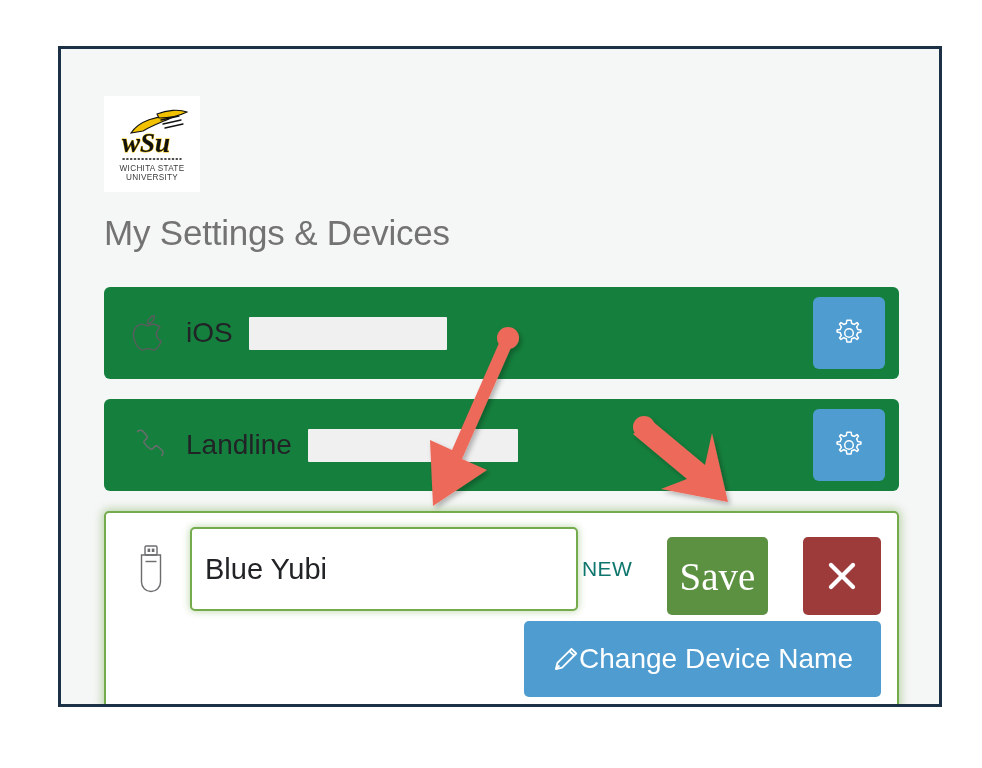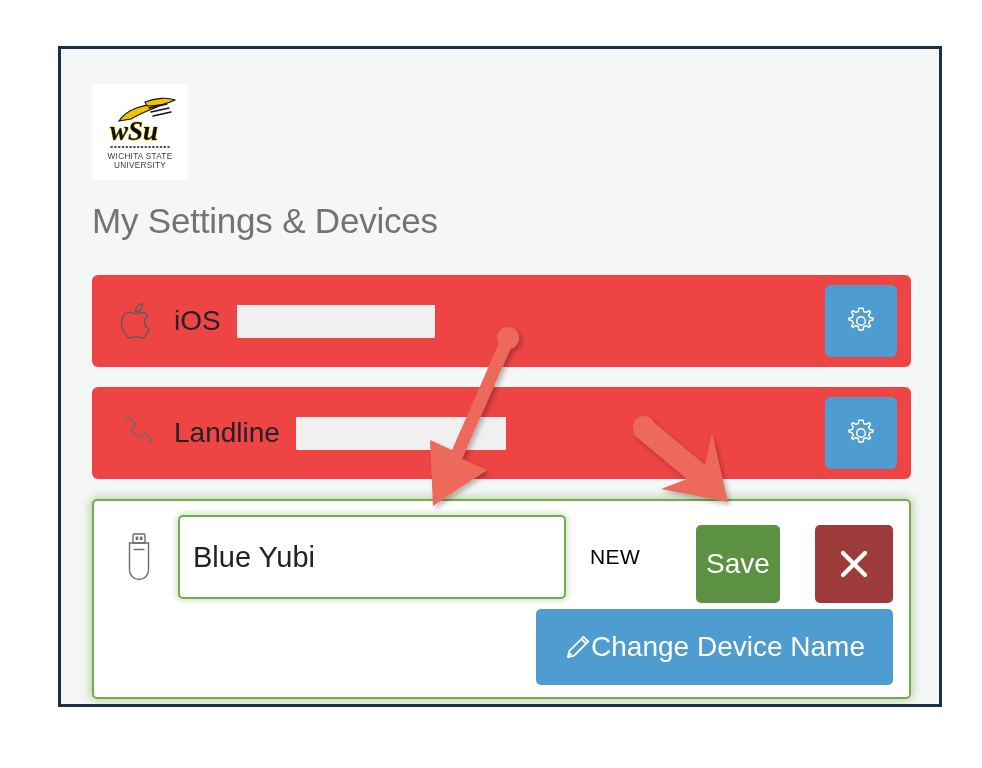--- a/index.html
+++ b/index.html
@@ -31,21 +31,21 @@
     overflow: hidden;
   }
 
   .page-scroll {
     position: absolute;
     left: 0;
     top: 0;
     right: 0;
     bottom: 0;
     background: #f5f6f6;
-    padding: 0;
+    padding: 12px;
     overflow: hidden;
   }
 
   
   .header {
     position: relative;
     height: 130px;
     padding: 33px 32px 0 31px;
     box-sizing: border-box;
   }
@@ -114,21 +114,21 @@
     letter-spacing: -0.2px;
   }
 
   
   .device-list {
     padding: 34px 28px 0 31px;
   }
 
   .device-card {
     position: relative;
-    background: #ef4444;
+    background: #15803d;
     border-radius: 6px;
     height: 92px;
     margin-bottom: 20px;
     display: flex;
     align-items: center;
     padding: 0 0 0 22px;
     box-sizing: border-box;
   }
 
   .device-icon {
@@ -203,37 +203,37 @@
     color: #212326;
     padding: 0 13px;
     box-sizing: border-box;
     font-family: "Liberation Sans", sans-serif;
     background: #ffffff;
     outline: none;
   }
 
   .new-badge {
     font-size: 21px;
-    color: #000000;
-    margin-left: 24px;
+    color: #0f766e;
+    margin-left: 4px;
     letter-spacing: 0.4px;
   }
 
   .save-button {
     position: absolute;
     right: 129px;
     top: 24px;
-    width: 84px;
+    width: 101px;
     height: 78px;
     background: #5c9142;
     border: none;
     border-radius: 5px;
     color: #ffffff;
-    font-size: 28px;
-    font-family: Liberation Sans, sans-serif;
+    font-size: 39px;
+    font-family: Liberation Serif, serif;
     cursor: pointer;
   }
 
   .cancel-button {
     position: absolute;
     right: 16px;
     top: 24px;
     width: 78px;
     height: 78px;
     background: #9d3b3b;

